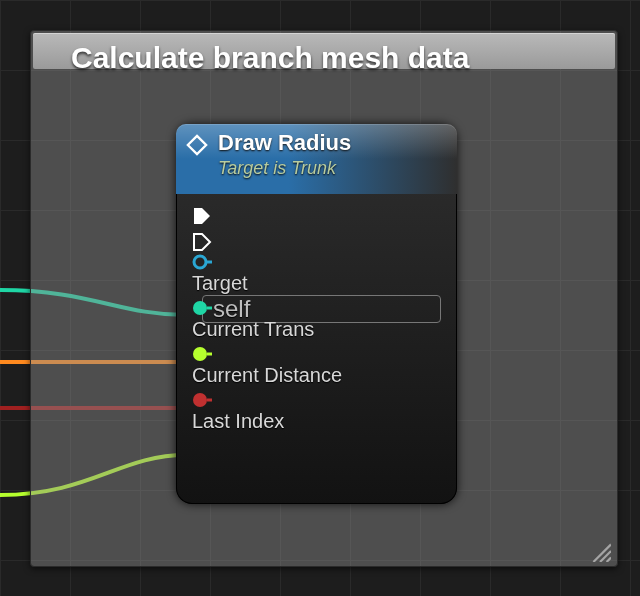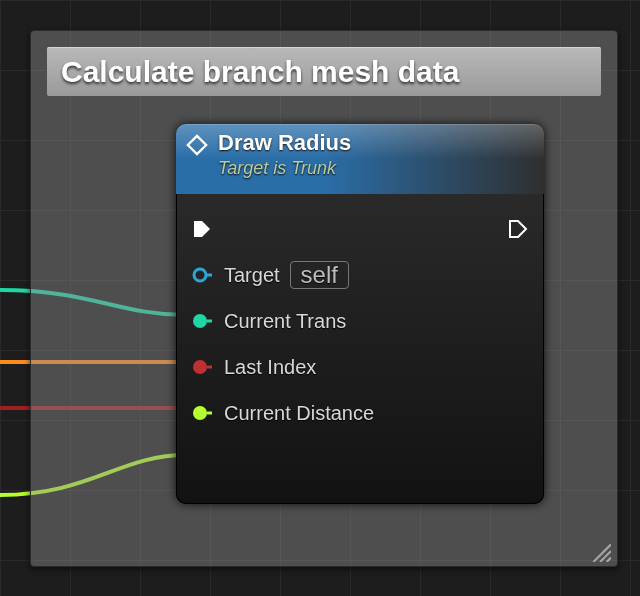--- a/index.html
+++ b/index.html
@@ -7,44 +7,44 @@
   
   .grid-bg{position:absolute;inset:0;
     background:
       linear-gradient(#2a2a2a 1px,transparent 1px) 0 0/70px 70px,
       linear-gradient(90deg,#2a2a2a 1px,transparent 1px) 0 0/70px 70px,
       #1d1d1d;}
   
   .comment-box{position:absolute;left:30px;top:30px;width:586px;height:535px;
     background:rgba(140,140,140,0.45);border:1px solid #2b2b2b;border-radius:4px;
     box-shadow:0 2px 6px rgba(0,0,0,0.6);}
-  .comment-header{height:49px;margin:16px;border-radius:2px;
+  .comment-header{height:36px;margin:2px;border-radius:2px;
     background:linear-gradient(#b9b9b9,#9a9a9a);
-    box-shadow:inset 0 1px 0 rgba(255,255,255,0.4);}
+    box-shadow:inset 0 1px 0 rgba(255,255,255,0.4);padding-left:24px;}
   .comment-title{color:#fff;font-size:30px;font-weight:bold;
     text-shadow:0 2px 3px rgba(0,0,0,0.7);line-height:50px;padding-left:14px;}
   .resize-grip{position:absolute;right:6px;bottom:4px;width:22px;height:22px;opacity:.6;}
   .resize-grip svg{width:100%;height:100%;}
   
-  .node{position:absolute;left:176px;top:124px;width:368px;height:380px;
-    background:linear-gradient(#2f2f2f,#121212);border-radius:10px;
+  .node{position:absolute;left:176px;top:124px;width:281px;height:380px;
+    background:linear-gradient(#2f2f2f,#121212);border-radius:16px;
     box-shadow:0 0 10px rgba(0,0,0,0.8),inset 0 0 0 1px #000;}
   .node-header{height:64px;border-radius:10px 10px 0 0;padding:6px 12px 0 12px;
     background:linear-gradient(90deg,#2a6ea8 0%,#2a6ea8 40%,#2f2f2f 100%);
     position:relative;box-shadow:inset 0 1px 0 rgba(255,255,255,.15);}
   .node-header::after{content:"";position:absolute;left:0;right:0;top:0;height:50%;
     border-radius:10px 10px 0 0;background:linear-gradient(rgba(255,255,255,.25),transparent);}
   .node-icon{position:absolute;left:10px;top:10px;width:22px;height:22px;}
   .node-title{color:#fff;font-size:22px;font-weight:bold;margin-left:30px;
     text-shadow:0 1px 2px #000;}
   .node-subtitle{color:#b8cc9f;font-size:18px;font-style:italic;margin-left:30px;
     margin-top:2px;text-shadow:0 1px 2px #000;}
   .node-body{padding:12px 16px 0 16px;}
-  .row{display:flex;align-items:center;height:46px;color:#d8d8d8;font-size:20px;
-    text-shadow:0 1px 1px #000;}
+  .row{display:flex;height:46px;color:#d8d8d8;font-size:20px;
+    text-shadow:0 1px 1px #000;flex-direction:column;}
   .exec-row{justify-content:space-between;}
   .pin{width:20px;height:20px;display:inline-block;margin-right:12px;}
   .pin svg{width:100%;height:100%;}
   .label{flex:0 0 auto;}
   .self-box{display:inline-block;margin-left:10px;border:1px solid #777;border-radius:4px;
     padding:0 10px;color:#bdbdbd;font-size:24px;line-height:26px;}
   
   .wires{position:absolute;inset:0;pointer-events:none;}
 </style>
 </head>
@@ -118,31 +118,31 @@
           <path d="M15 10 L20 10" stroke="#1fd6a5" stroke-width="3"></path>
           </svg>
       </span>
       <span class="label">Current Trans</span>
     </div>
 
 
     <div class="row">
       <span class="pin">
         <svg viewBox="0 0 20 20">
+            <circle cx="8" cy="10" r="7" fill="#b6ff2e"></circle>
+          <path d="M15 10 L20 10" stroke="#b6ff2e" stroke-width="3"></path>
+          </svg>
+      </span>
+      <span class="label">Current Distance</span>
+    </div>
+
+    <div class="row">
+      <span class="pin">
+        <svg viewBox="0 0 20 20">
             <circle cx="8" cy="10" r="7" fill="#c03030"></circle>
           <path d="M15 10 L20 10" stroke="#c03030" stroke-width="3"></path>
           </svg>
       </span>
       <span class="label">Last Index</span>
     </div>
 
-    <div class="row">
-      <span class="pin">
-        <svg viewBox="0 0 20 20">
-            <circle cx="8" cy="10" r="7" fill="#b6ff2e"></circle>
-          <path d="M15 10 L20 10" stroke="#b6ff2e" stroke-width="3"></path>
-          </svg>
-      </span>
-      <span class="label">Current Distance</span>
-    </div>
-
   </div>
 </div>
 
 </body></html>

